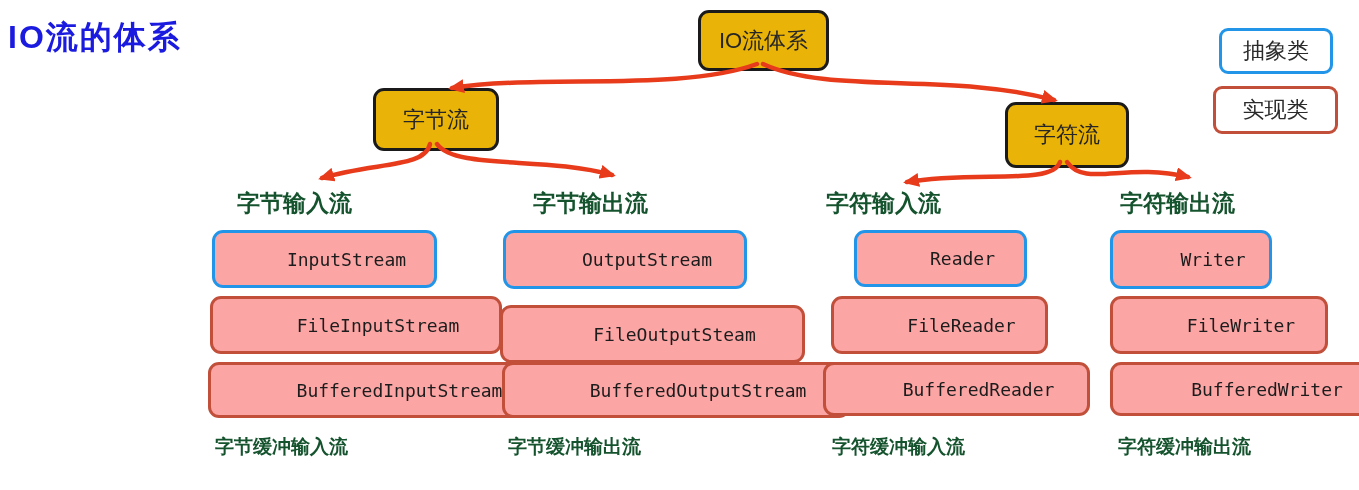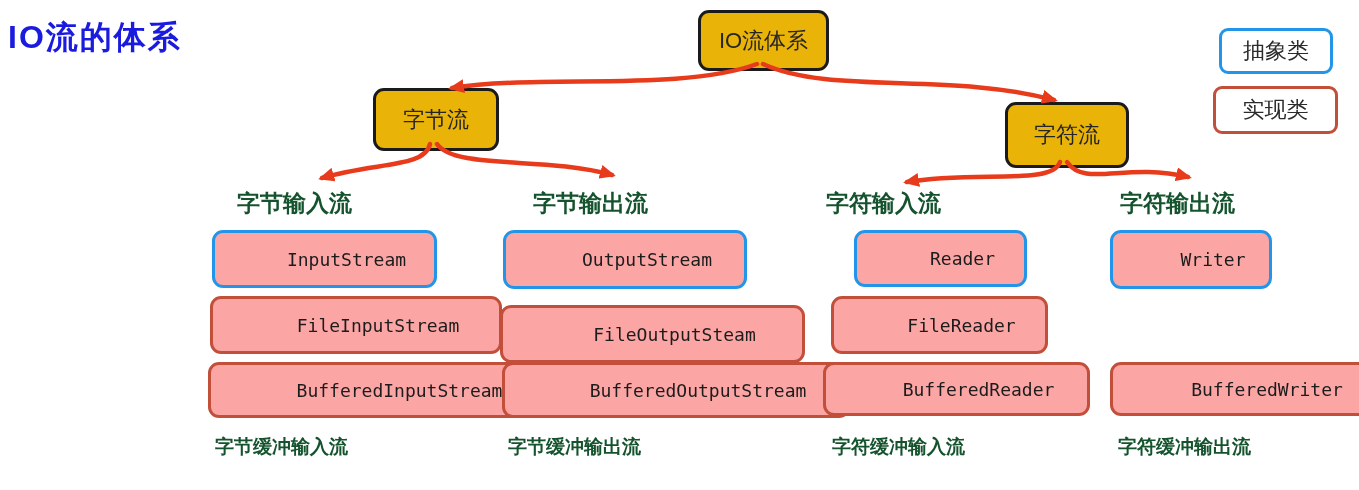--- a/index.html
+++ b/index.html
@@ -57,20 +57,21 @@
   <div class="col-label" style="left:1120px;top:188px;">字符输出流</div>
 
   <div class="cls abstract-border" style="left:212px;top:230px;width:175px;height:52px;">InputStream</div>
   <div class="cls abstract-border" style="left:503px;top:230px;width:194px;height:53px;">OutputStream</div>
   <div class="cls abstract-border" style="left:825px;top:230px;width:123px;height:51px;margin-left:29px;">Reader</div>
   <div class="cls abstract-border" style="left:1110px;top:230px;width:112px;height:53px;">Writer</div>
 
   <div class="cls concrete-border" style="left:210px;top:296px;width:242px;height:52px;">FileInputStream</div>
   <div class="cls concrete-border" style="left:500px;top:296px;width:255px;height:52px;margin-top:9px;">FileOutputSteam</div>
   <div class="cls concrete-border" style="left:823px;top:296px;width:167px;height:52px;margin-left:8px;">FileReader</div>
+  <div class="cls concrete-border" style="left:1110px;top:296px;width:168px;height:52px;">FileWriter</div>
 
   <div class="cls concrete-border" style="left:208px;top:362px;width:289px;height:50px;">BufferedInputStream</div>
   <div class="cls concrete-border" style="left:502px;top:362px;width:298px;height:50px;">BufferedOutputStream</div>
   <div class="cls concrete-border" style="left:823px;top:362px;width:217px;height:48px;">BufferedReader</div>
   <div class="cls concrete-border" style="left:1110px;top:362px;width:220px;height:48px;">BufferedWriter</div>
 
   <div class="footer-label" style="left:215px;top:434px;">字节缓冲输入流</div>
   <div class="footer-label" style="left:508px;top:434px;">字节缓冲输出流</div>
   <div class="footer-label" style="left:832px;top:434px;">字符缓冲输入流</div>
   <div class="footer-label" style="left:1118px;top:434px;">字符缓冲输出流</div>

